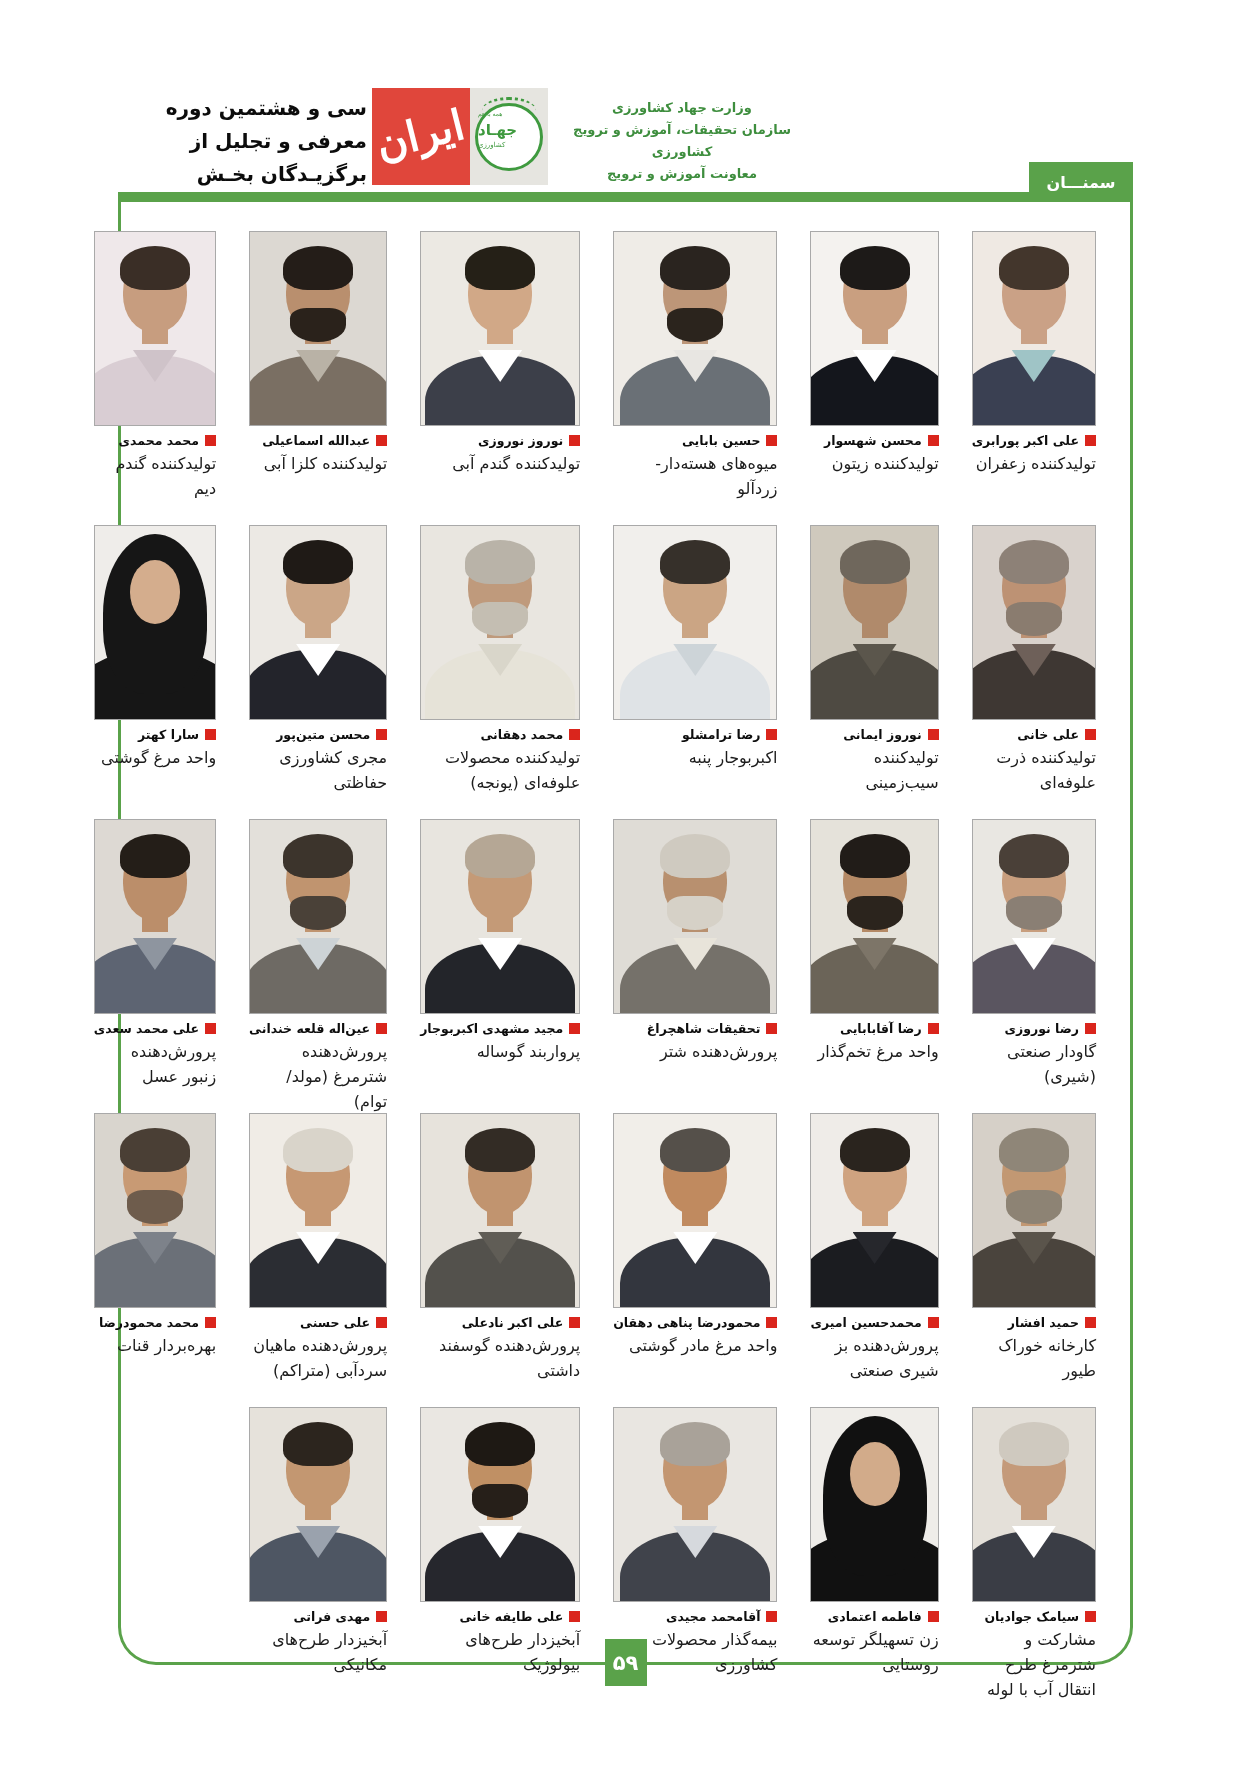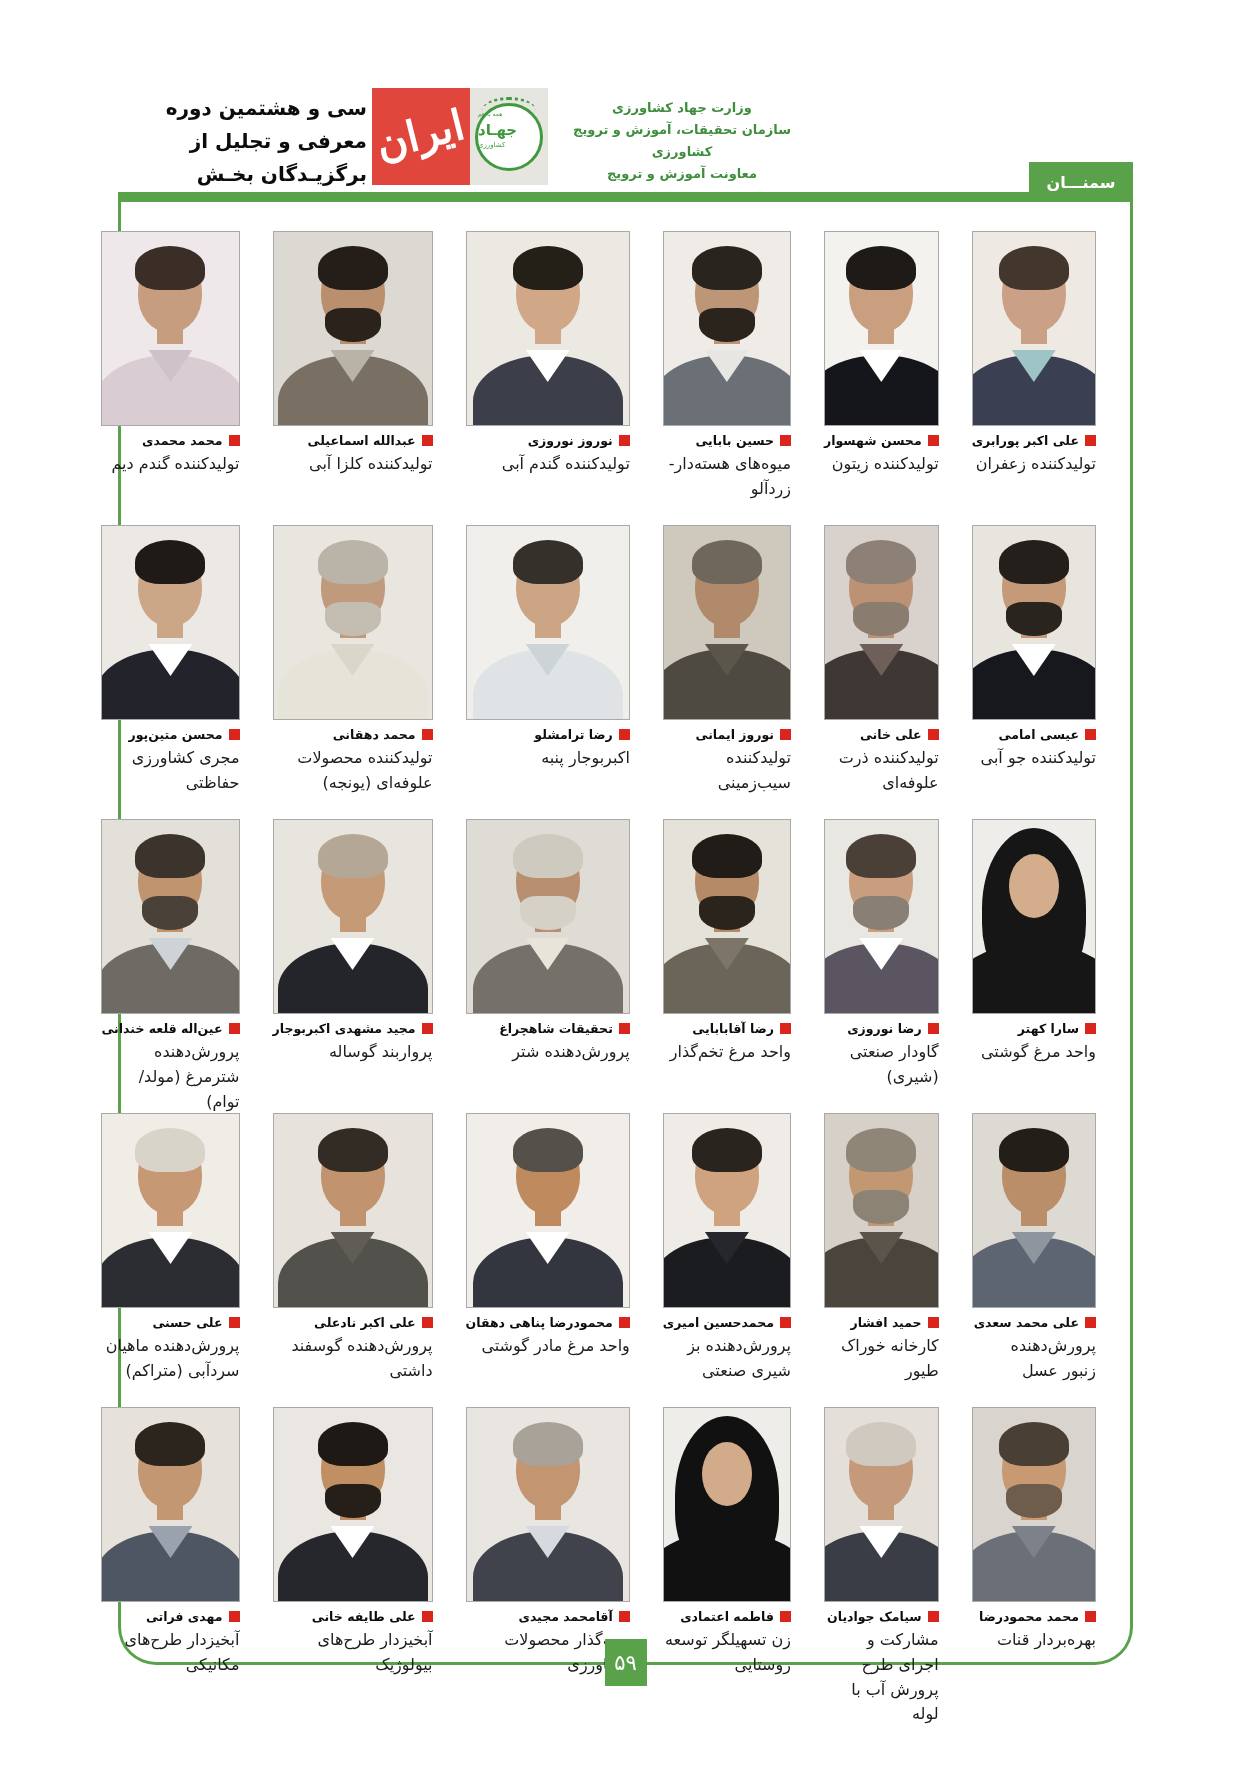--- a/index.html
+++ b/index.html
@@ -27,21 +27,21 @@
 
   
   .content{position:absolute;left:118px;top:192px;width:1015px;height:1473px;background:#fff;
     border:3px solid var(--green,#5aa24a);border-top:10px solid var(--green,#5aa24a);
     border-radius:0 0 38px 38px;box-sizing:border-box;}
   .province-tab{position:absolute;top:-40px;right:-3px;width:104px;height:40px;
     background:var(--green,#5aa24a);color:#fff;font-size:16px;font-weight:bold;
     display:flex;align-items:center;justify-content:center;direction:rtl;}
   .pagenum{position:absolute;bottom:-24px;left:50%;transform:translateX(-50%);
     width:42px;height:47px;background:var(--green,#5aa24a);color:#fff;
-    display:flex;align-items:center;justify-content:center;font-size:21px;font-weight:normal;}
+    display:flex;align-items:center;justify-content:center;font-size:21px;font-weight:bold;}
 
   
   .grid{display:grid;grid-template-columns:repeat(6,1fr);column-gap:17px;row-gap:7px;
     padding:21px 26px 0 26px;direction:rtl;}
   .cell{height:271px;margin:8px;}
   .photo{position:relative;height:195px;background:var(--bg,#e8e5df);
     border:1px solid #a9a9a9;overflow:hidden;box-sizing:border-box;}
   .caption{margin-top:7px;}
   .name-line{display:flex;align-items:center;gap:6px;direction:rtl;}
   .bullet{width:11px;height:11px;background:var(--bullet-red,#da251c);flex:0 0 auto;}
@@ -202,37 +202,20 @@
     </div>
     <figcaption class="caption">
       <div class="name-line">
         <span class="bullet"></span>
         <span class="name">محمد محمدی</span>
       </div>
       <div class="role">تولیدکننده گندم دیم</div>
     </figcaption>
   </figure>
 
-  <figure class="cell">
-    <div class="photo" style="--bg: #e8e4de; --coat: #17181d; --shirt: #ffffff; --hair: #241f1b; --skin: #c59a79; --beard: #2a241e;">
-      <div class="avatar-body"></div>
-      <div class="avatar-shirt"></div>
-
-      <div class="avatar-head"></div>
-      <div class="avatar-hair"></div>
-      <div class="avatar-beard"></div>
-    </div>
-    <figcaption class="caption">
-      <div class="name-line">
-        <span class="bullet"></span>
-        <span class="name">عیسی امامی</span>
-      </div>
-      <div class="role">تولیدکننده جو آبی</div>
-    </figcaption>
-  </figure>
 
   <figure class="cell">
     <div class="photo" style="--bg: #d9d2cc; --coat: #3e3733; --shirt: #6e6059; --hair: #8d8177; --skin: #bd9274; --beard: #8a7c6f;">
       <div class="avatar-body"></div>
       <div class="avatar-shirt"></div>
 
       <div class="avatar-head"></div>
       <div class="avatar-hair"></div>
       <div class="avatar-beard"></div>
     </div>
@@ -557,21 +540,21 @@
 
       <div class="avatar-head"></div>
       <div class="avatar-hair"></div>
       <div class="avatar-beard"></div>
     </div>
     <figcaption class="caption">
       <div class="name-line">
         <span class="bullet"></span>
         <span class="name">سیامک جوادیان</span>
       </div>
-      <div class="role">مشارکت و اجرای طرح پرورش آب با لوله</div>
+      <div class="role">مشارکت و شترمرغ طرح انتقال آب با لوله</div>
     </figcaption>
   </figure>
 
   <figure class="cell">
     <div class="photo hijab" style="--bg: #efede9; --coat: #111111; --skin: #d2ab8a;">
       <div class="avatar-body"></div>
 
       <div class="hood"></div>
       <div class="avatar-head"></div>
 

